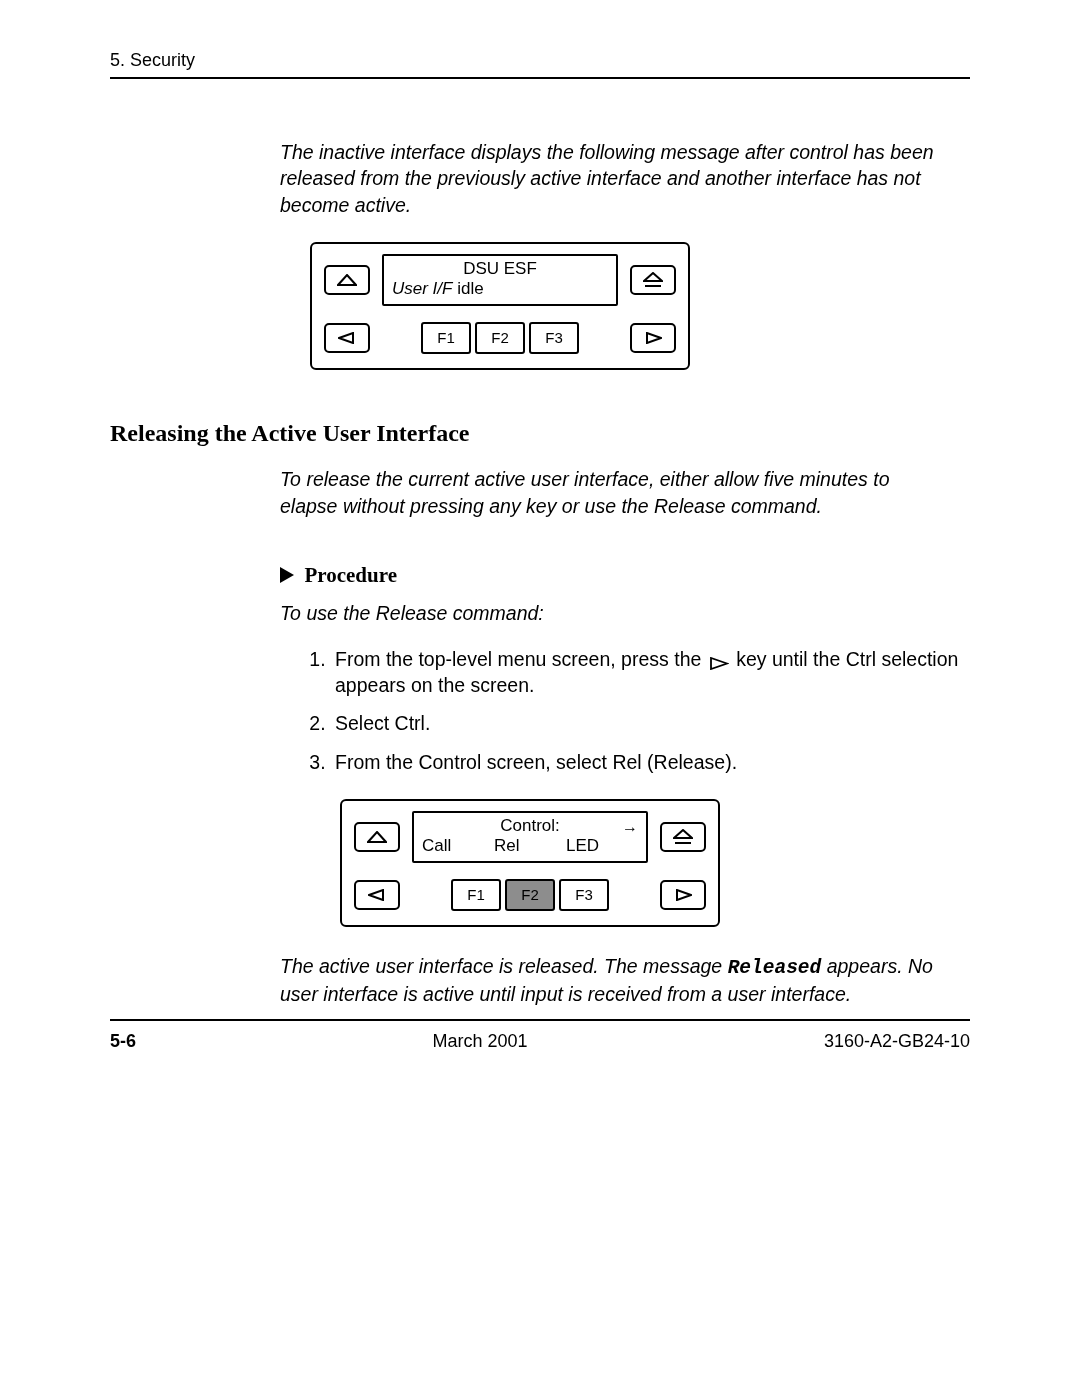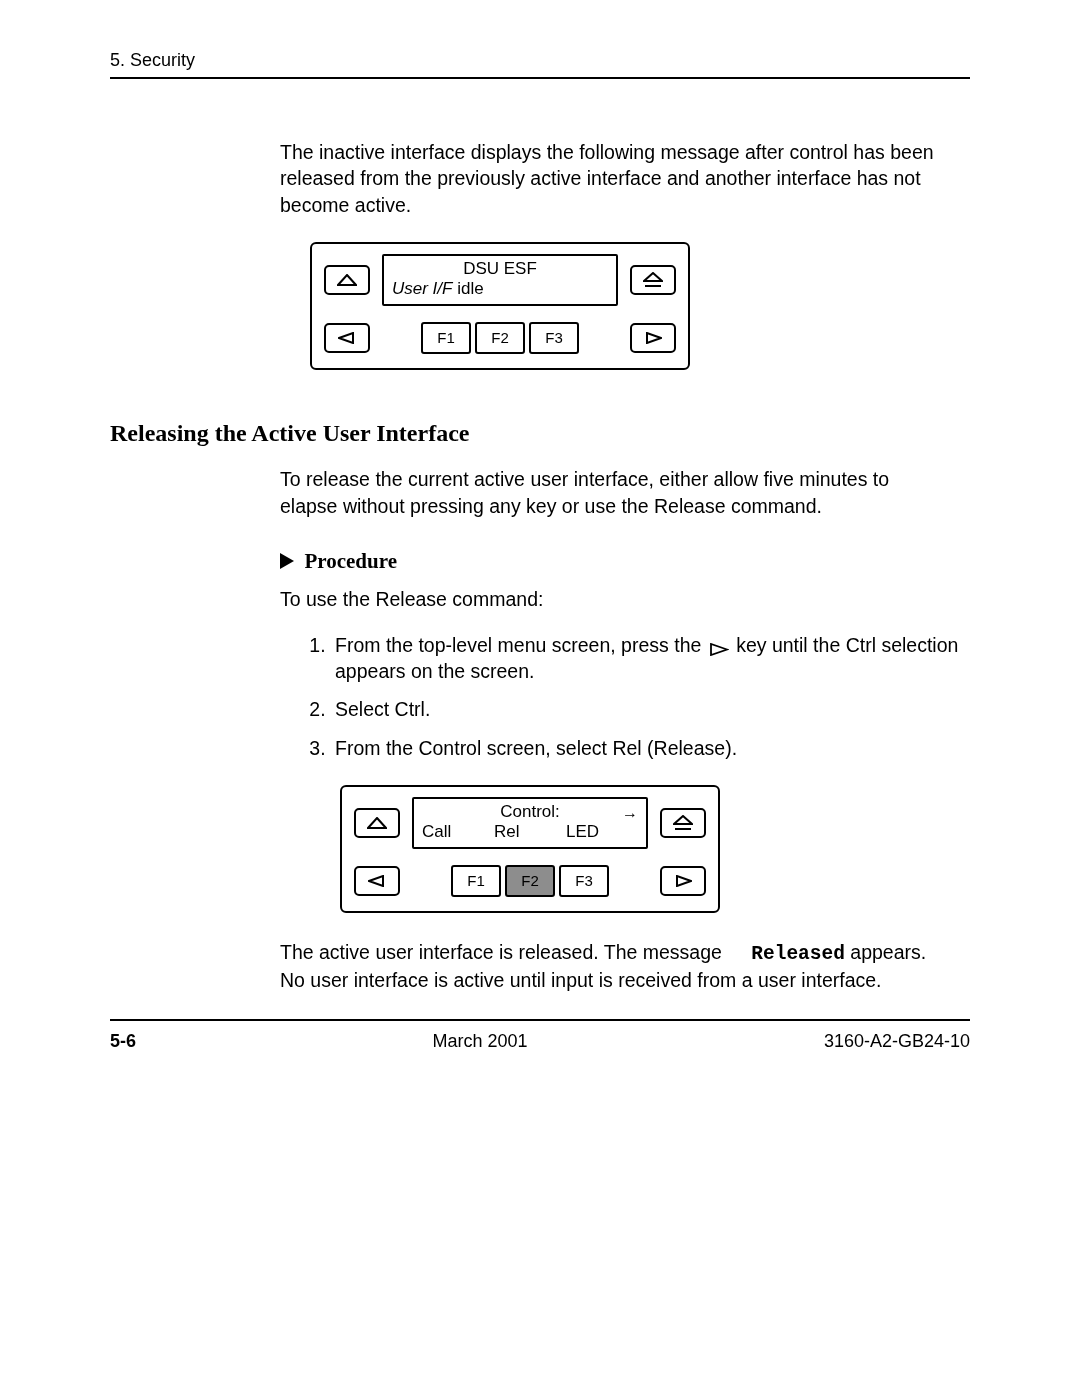--- a/index.html
+++ b/index.html
@@ -24,30 +24,31 @@
   .top-rule {
     border: none;
     border-top: 2px solid #000;
     margin: 0 0 60px 0;
   }
   .indented {
     margin-left: 170px;
     margin-right: 20px;
     font-size: 19.5px;
     line-height: 1.35;
+    font-style: italic;
   }
   .section-title {
     font-family: "Times New Roman", Times, serif;
     font-weight: bold;
     font-size: 24px;
     margin: 50px 0 18px 0;
   }
   .proc-row {
     margin-left: 170px;
-    margin-top: 30px;
+    margin-top: 44px;
     margin-bottom: 12px;
   }
   .proc-arrow {
     display: inline-block;
     width: 0; height: 0;
     border-left: 14px solid #000;
     border-top: 8px solid transparent;
     border-bottom: 8px solid transparent;
     vertical-align: -1px;
     margin-right: 6px;
@@ -63,21 +64,21 @@
     font-size: 19.5px;
     line-height: 1.35;
   }
   ol.steps li { margin: 12px 0; padding-left: 4px; }
   .inline-right {
     display: inline-block;
     vertical-align: -4px;
     padding: 0 2px;
   }
   .inline-right svg { display: block; }
-  .mono { font-family: "Courier New", monospace; font-weight: bold; margin-left: 24px; }
+  .mono { font-family: "Courier New", monospace; font-weight: bold; }
   
   .device {
     margin: 24px 0 8px 200px;
     width: 380px;
     border: 2.5px solid #000;
     border-radius: 6px;
     padding: 10px 12px 14px 12px;
     box-sizing: border-box;
   }
   .dev-row {

